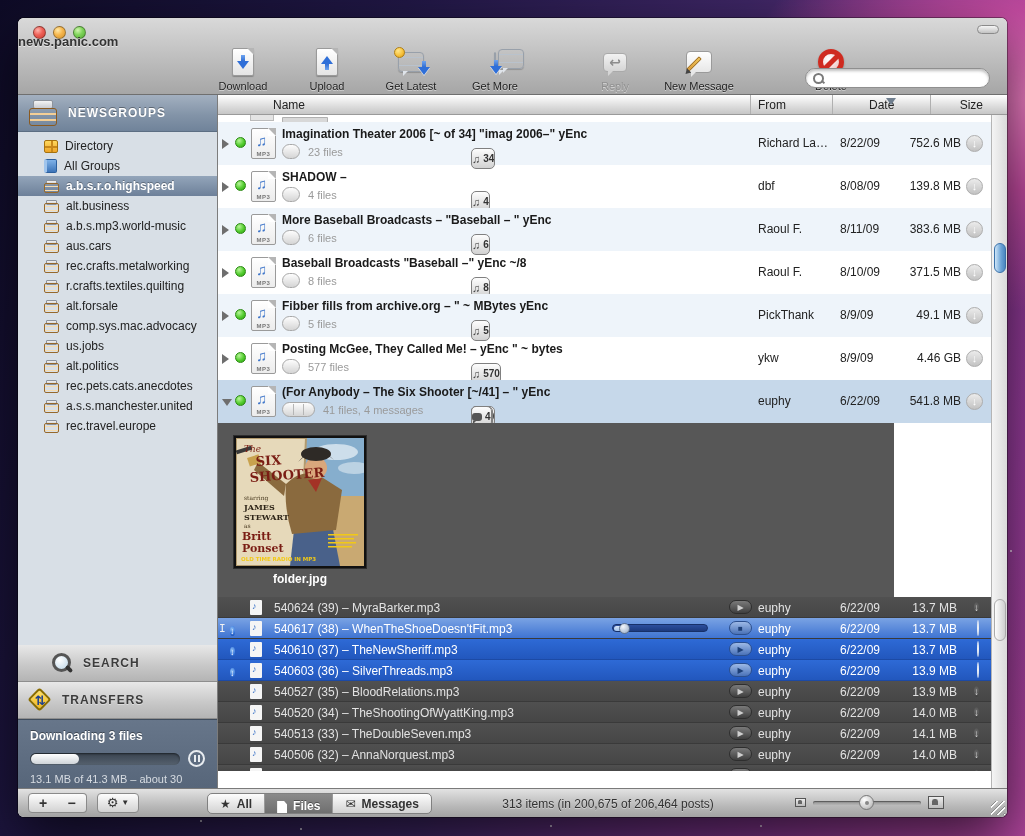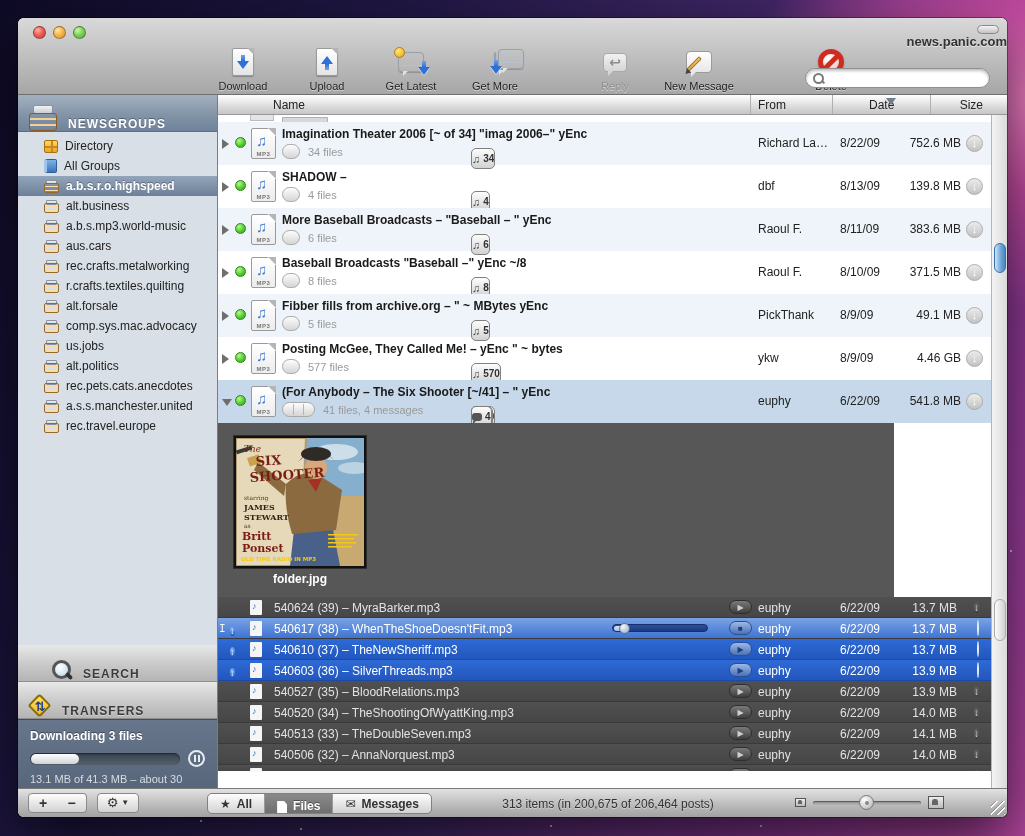--- a/index.html
+++ b/index.html
@@ -22,21 +22,21 @@
     border-radius:6px; overflow:hidden;
     box-shadow:0 22px 55px rgba(0,0,0,.65), 0 0 0 1px rgba(0,0,0,.35);
     background:#fff;
   }
   .chrome {
     position:absolute; left:0; top:0; width:100%; height:77px;
     background:linear-gradient(#d9d9d9, #bdbdbd 55%, #a6a6a6);
     border-bottom:1px solid #6f6f6f;
   }
   .titlebar { position:absolute; left:0; top:0; width:100%; height:24px; }
-  .title { position:absolute; width:100%; text-align:right; top:16px; font-size:13px; font-weight:bold; color:#333; text-shadow:0 1px 0 rgba(255,255,255,.6); }
+  .title { position:absolute; width:100%; text-align:left; top:16px; font-size:13px; font-weight:bold; color:#333; text-shadow:0 1px 0 rgba(255,255,255,.6); }
   .tl { position:absolute; top:8px; width:13px; height:13px; border-radius:50%; border:1px solid rgba(0,0,0,.35); }
   .tl.red    { left:15px; background:radial-gradient(circle at 35% 30%, #ffb3ac, #ee6158 45%, #c93a30); }
   .tl.yellow { left:35px; background:radial-gradient(circle at 35% 30%, #ffe9a8, #f6b64c 45%, #d2922d); }
   .tl.green  { left:55px; background:radial-gradient(circle at 35% 30%, #d2f5b0, #7ed459 45%, #53a832); }
   .pillbtn { position:absolute; right:8px; top:7px; width:22px; height:9px; border-radius:5px; background:linear-gradient(#f5f5f5,#c2c2c2); border:1px solid #8a8a8a; }
 
   
   .toolbar { position:absolute; left:0; top:24px; width:100%; height:53px; display:flex; align-items:flex-start; }
   .tb-group { position:absolute; top:4px; display:flex; gap:18px; }
   .tb-item { width:66px; display:flex; flex-direction:column; align-items:center; cursor:default; }
@@ -72,21 +72,21 @@
   .mag::before { content:''; position:absolute; left:0; top:0; width:7px; height:7px; border:2px solid #7a7a7a; border-radius:50%; }
   .mag::after { content:''; position:absolute; left:8px; top:8px; width:4px; height:2px; background:#7a7a7a; transform:rotate(45deg); }
   .search-lbl { text-align:center; font-size:12px; color:#2a2a2a; margin-top:6px; text-shadow:0 1px 0 rgba(255,255,255,.5); }
 
   
   .content { position:absolute; left:0; top:77px; width:100%; height:693px; display:flex; }
   .sidebar { width:200px; height:100%; background:#d8dfe6; border-right:1px solid #7c7c7c; position:relative; }
   .mainarea { position:relative; width:789px; height:100%; background:#fff; overflow:hidden; }
 
   
-  .sb-header { height:37px; display:flex; align-items:flex-end; padding-left:10px; gap:10px;
+  .sb-header { height:37px; display:flex; align-items:center; padding-left:10px; gap:10px;
     background:linear-gradient(#e8e8e8,#c9c9c9 55%, #b4b4b4); border-bottom:1px solid #8e8e8e; }
   .sb-header.ng { background:linear-gradient(#a3b0c0,#8394a8 55%, #70839a); border-bottom:1px solid #5c6e83; }
   .sb-header .hlbl { font-size:12px; font-weight:bold; letter-spacing:1px; color:#3c3c3c; text-shadow:0 1px 0 rgba(255,255,255,.4); }
   .sb-header.ng .hlbl { color:#fff; text-shadow:0 -1px 0 rgba(0,0,0,.35); }
   .crate { position:relative; width:30px; height:26px; }
   .crate .box { position:absolute; left:1px; bottom:0; width:28px; height:18px; background:linear-gradient(#e8ae62,#c9833a); border:1px solid #8a5a20; border-radius:3px;
     background-image:linear-gradient(#0000 0 4px, #f4cf96 4px 6px, #0000 6px 10px, #f4cf96 10px 12px, #0000 12px); }
   .crate .papers { position:absolute; left:5px; top:0; width:20px; height:9px; background:linear-gradient(#f4f4f4,#c9ccd2); border:1px solid #8d939c; border-radius:2px; }
   .sb-list { padding-top:4px; }
   .sb-item { height:20px; display:flex; align-items:center; gap:7px; padding-left:26px; font-size:12px; color:#222; white-space:nowrap; }
@@ -470,21 +470,21 @@
                 <span class="tag">MP3</span>
               </span>
               <div class="tname">Imagination Theater 2006 [~ of 34] "imag 2006–" yEnc</div>
               <div class="tbadges">
                 <span class="pill">
                   <span class="seg">
                     <span class="glyph-note">♫</span>
                     <span>34</span>
                   </span>
                 </span>
-                <span class="tfiles">34 files</span>
+                <span class="tfiles">23 files</span>
               </div>
               <span class="tfrom">Richard La…</span>
               <span class="tdate">8/22/09</span>
               <span class="tsize">752.6 MB</span>
               <span class="dlcirc">↓</span>
             </div>
             <div class="trow">
               <span class="tri"></span>
               <span class="gdot"></span>
               <span class="mp3doc">
@@ -495,21 +495,21 @@
               <div class="tbadges">
                 <span class="pill">
                   <span class="seg">
                     <span class="glyph-note">♫</span>
                     <span>4</span>
                   </span>
                 </span>
                 <span class="tfiles">4 files</span>
               </div>
               <span class="tfrom">dbf</span>
-              <span class="tdate">8/13/09</span>
+              <span class="tdate">8/08/09</span>
               <span class="tsize">139.8 MB</span>
               <span class="dlcirc">↓</span>
             </div>
             <div class="trow alt">
               <span class="tri"></span>
               <span class="gdot"></span>
               <span class="mp3doc">
                 <span class="note">♫</span>
                 <span class="tag">MP3</span>
               </span>

